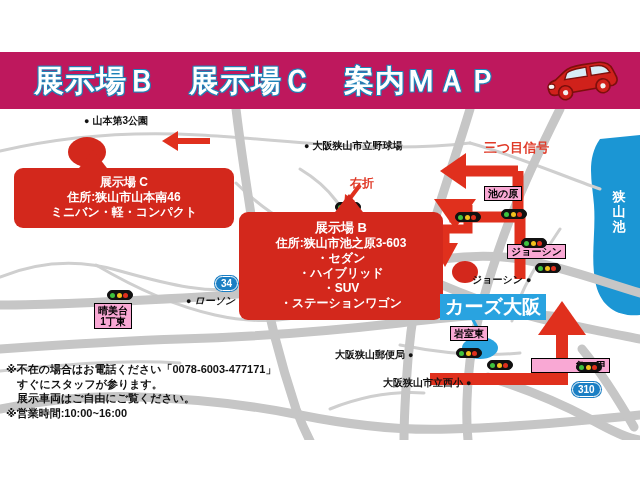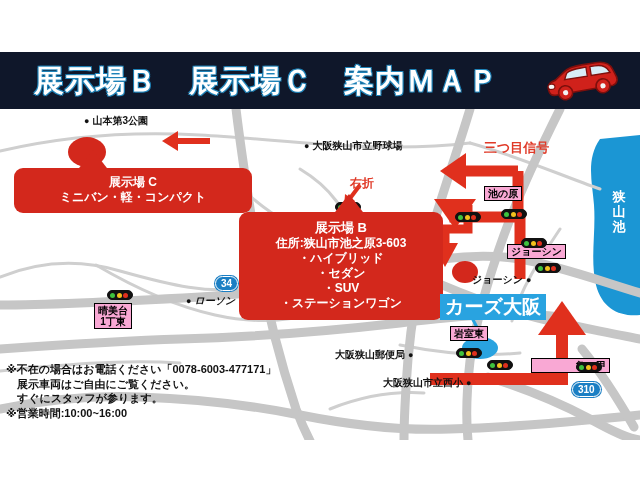--- a/index.html
+++ b/index.html
@@ -5,21 +5,21 @@
   html,body{margin:0;padding:0;background:#ffffff;}
   body{width:640px;height:480px;font-family:"Liberation Sans","DejaVu Sans",sans-serif;}
   #stage{position:relative;width:640px;height:480px;overflow:hidden;background:#ffffff;}
 
   
   .band{position:absolute;left:0;width:640px;background:#ffffff;z-index:60;}
   .band.top{top:0;height:52px;}
   .band.bottom{bottom:0;height:40px;}
 
   
-  #header{position:absolute;left:0;top:52px;width:640px;height:57px;background:#0f172a;z-index:40;}
+  #header{position:absolute;left:0;top:52px;width:640px;height:57px;background:#be185d;z-index:40;}
   #header-title{position:absolute;left:34px;top:7px;width:500px;height:44px;line-height:44px;
     color:#ffffff;font-size:30px;font-weight:bold;letter-spacing:1px;white-space:nowrap;
     text-shadow:-1px -1px 0 #1f83b8, 1px -1px 0 #1f83b8, -1px 1px 0 #1f83b8, 1px 1px 0 #1f83b8;}
   #car-icon{position:absolute;right:16px;top:8px;width:84px;height:42px;}
 
   
   #map{position:absolute;left:0;top:109px;width:640px;height:331px;z-index:10;background:#fff;}
   #map svg{position:absolute;left:0;top:0;}
 
   
@@ -42,21 +42,21 @@
 
   
   .shield{position:absolute;z-index:28;background:#1b7fc4;color:#fff;font-weight:bold;
     border-radius:9px;border:1.5px solid #ffffff;text-align:center;font-size:10px;line-height:13px;
     padding:0 5px;box-shadow:0 0 0 1px #1b7fc4;}
 
   
   .callout{position:absolute;z-index:30;background:#d3281c;color:#fff;border-radius:9px;
     text-align:center;font-weight:bold;box-sizing:border-box;}
   .callout .ln{display:block;white-space:nowrap;}
-  #callout-c{left:14px;top:168px;width:238px;padding:7px 4px 8px;}
+  #callout-c{left:14px;top:168px;width:220px;padding:7px 4px 8px;}
   #callout-c .ln{font-size:12px;line-height:15px;}
   #callout-b{left:239px;top:212px;width:204px;padding:7px 4px 9px;}
   #callout-b .ln.t{font-size:13px;line-height:17px;}
   #callout-b .ln{font-size:12px;line-height:15px;}
   .tail{position:absolute;z-index:29;width:0;height:0;border-left:17px solid transparent;
     border-right:17px solid transparent;border-bottom:22px solid #d3281c;}
 
   
   .reddot{position:absolute;z-index:29;background:#d3281c;border-radius:50%;}
 
@@ -176,29 +176,30 @@
     <div id="cars-dot" style="left:462px;top:228px;"></div>
 
     <div id="lake-label" style="top:80px;">
       <span>狭山池</span>
     </div>
   </div>
 
   <div class="tail" style="left:76px;top:150px;"></div>
   <div class="callout" id="callout-c">
     <span class="ln">展示場 C</span>
+    <span class="ln">住所:狭山市山本南46</span>
     <span class="ln">ミニバン・軽・コンパクト</span>
   </div>
 
   <div class="tail" style="left:332px;top:194px;"></div>
   <div class="callout" id="callout-b">
     <span class="ln t">展示場 B</span>
     <span class="ln">住所:狭山市池之原3-603</span>
+    <span class="ln">・セダン</span>
     <span class="ln">・ハイブリッド</span>
-    <span class="ln">・セダン</span>
     <span class="ln">・SUV</span>
     <span class="ln">・ステーションワゴン</span>
   </div>
 
   <div class="mlabel dotted" style="left:84px;top:115px;"><span>山本第3公園</span></div>
   <div class="mlabel dotted" style="left:304px;top:140px;"><span>大阪狭山市立野球場</span></div>
   <div class="mlabel dotted" style="left:186px;top:295px;font-style:italic;"><span>ローソン</span></div>
   <div class="mlabel dotafter" style="left:472px;top:274px;"><span>ジョーシン</span></div>
   <div class="mlabel dotafter" style="left:335px;top:349px;"><span>大阪狭山郵便局</span></div>
   <div class="mlabel dotafter" style="left:383px;top:377px;"><span>大阪狭山市立西小</span></div>
@@ -274,18 +275,18 @@
   <div class="rnote" id="note-signal3">
     <span>三つ目信号</span></div>
   <div class="rnote" id="note-right">
     <span>右折</span></div>
 
   <div id="cars-osaka">
     <span>カーズ大阪</span></div>
 
   <div id="notes">
     <div>※不在の場合はお電話ください「0078-6003-477171」</div>
+    <div class="ind">すぐにスタッフが参ります。</div>
     <div class="ind">展示車両はご自由にご覧ください。</div>
-    <div class="ind">すぐにスタッフが参ります。</div>
     <div>※営業時間:10:00~16:00</div>
   </div>
 
 </div>
 
 </body></html>

